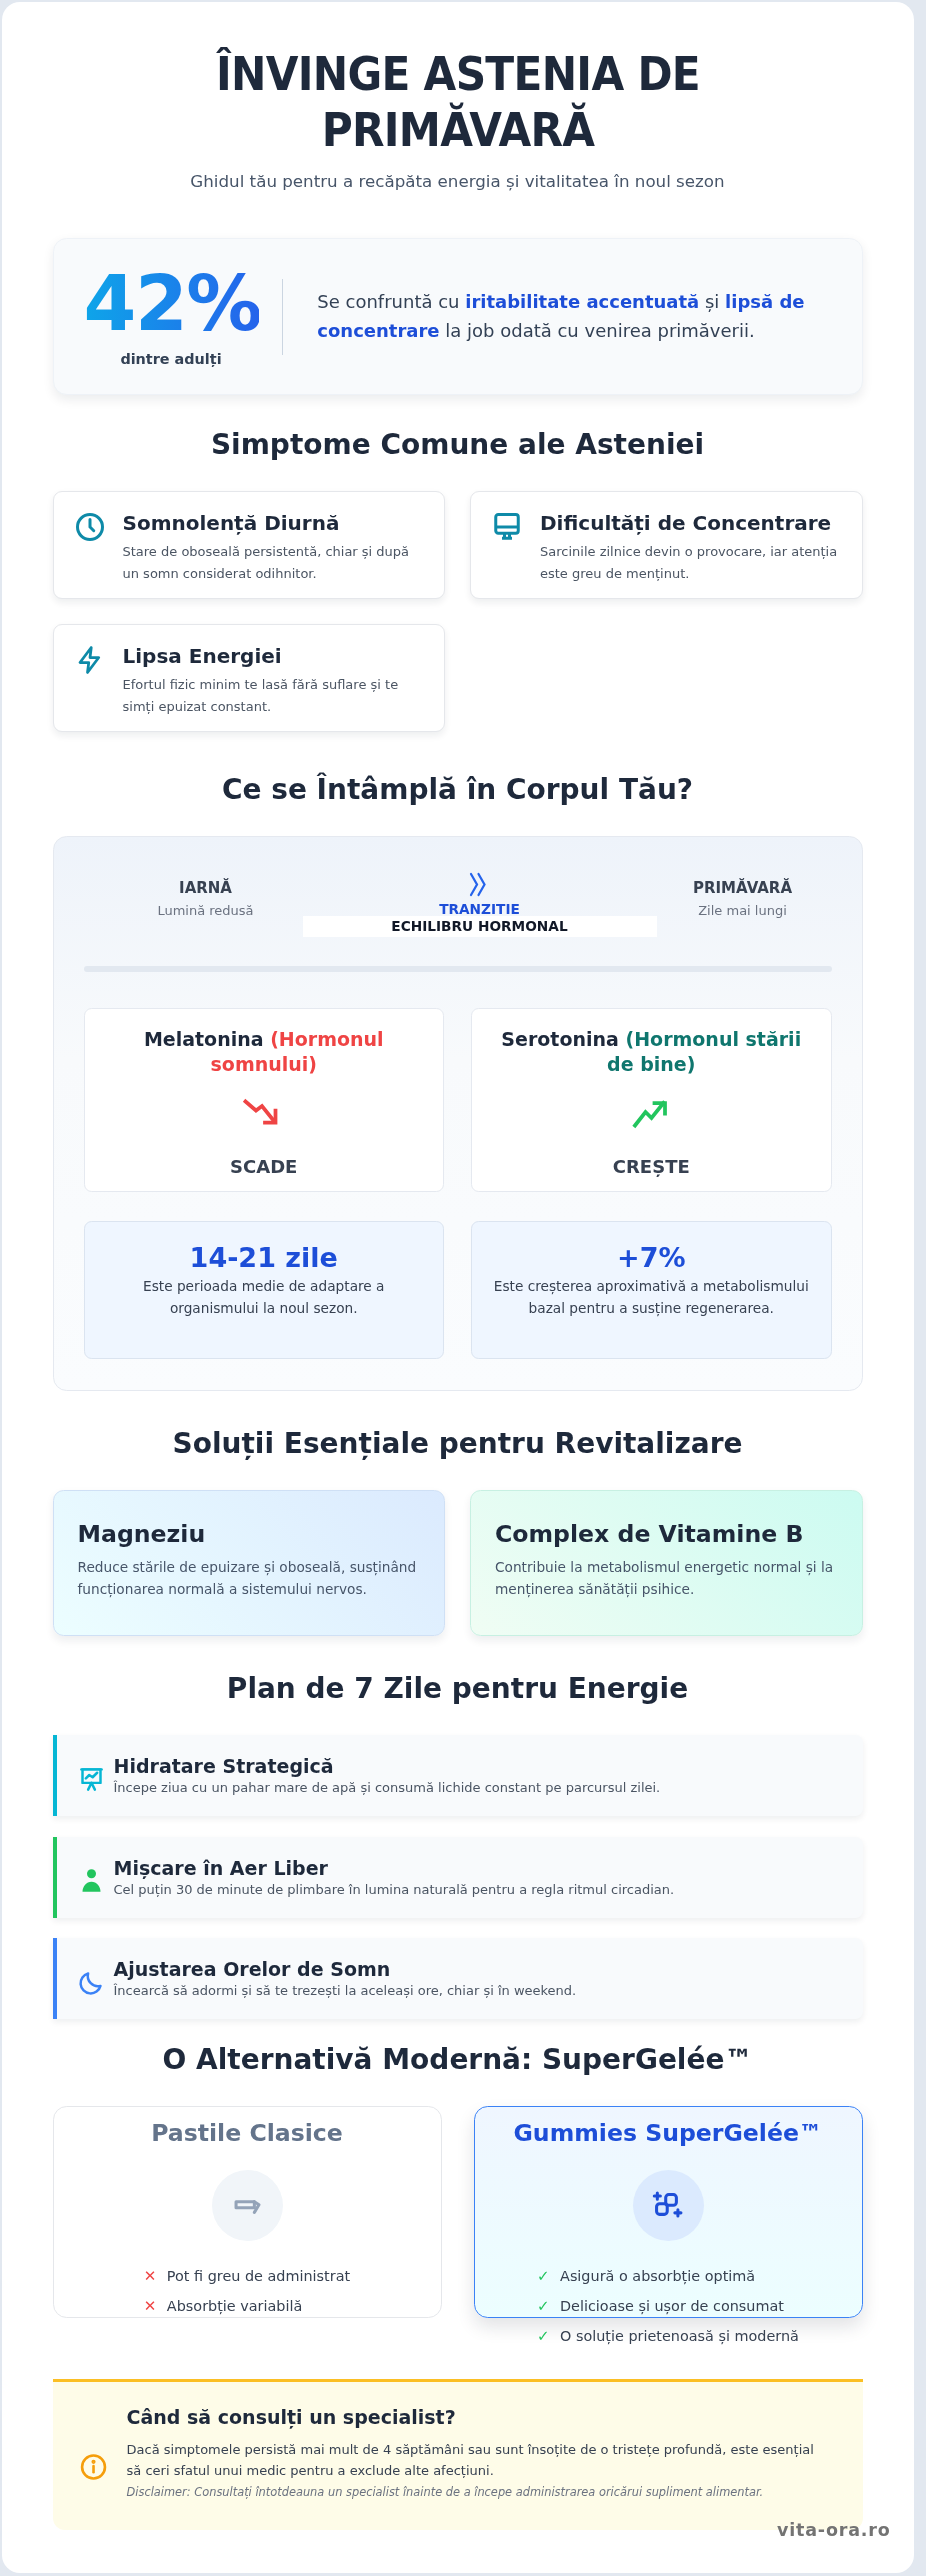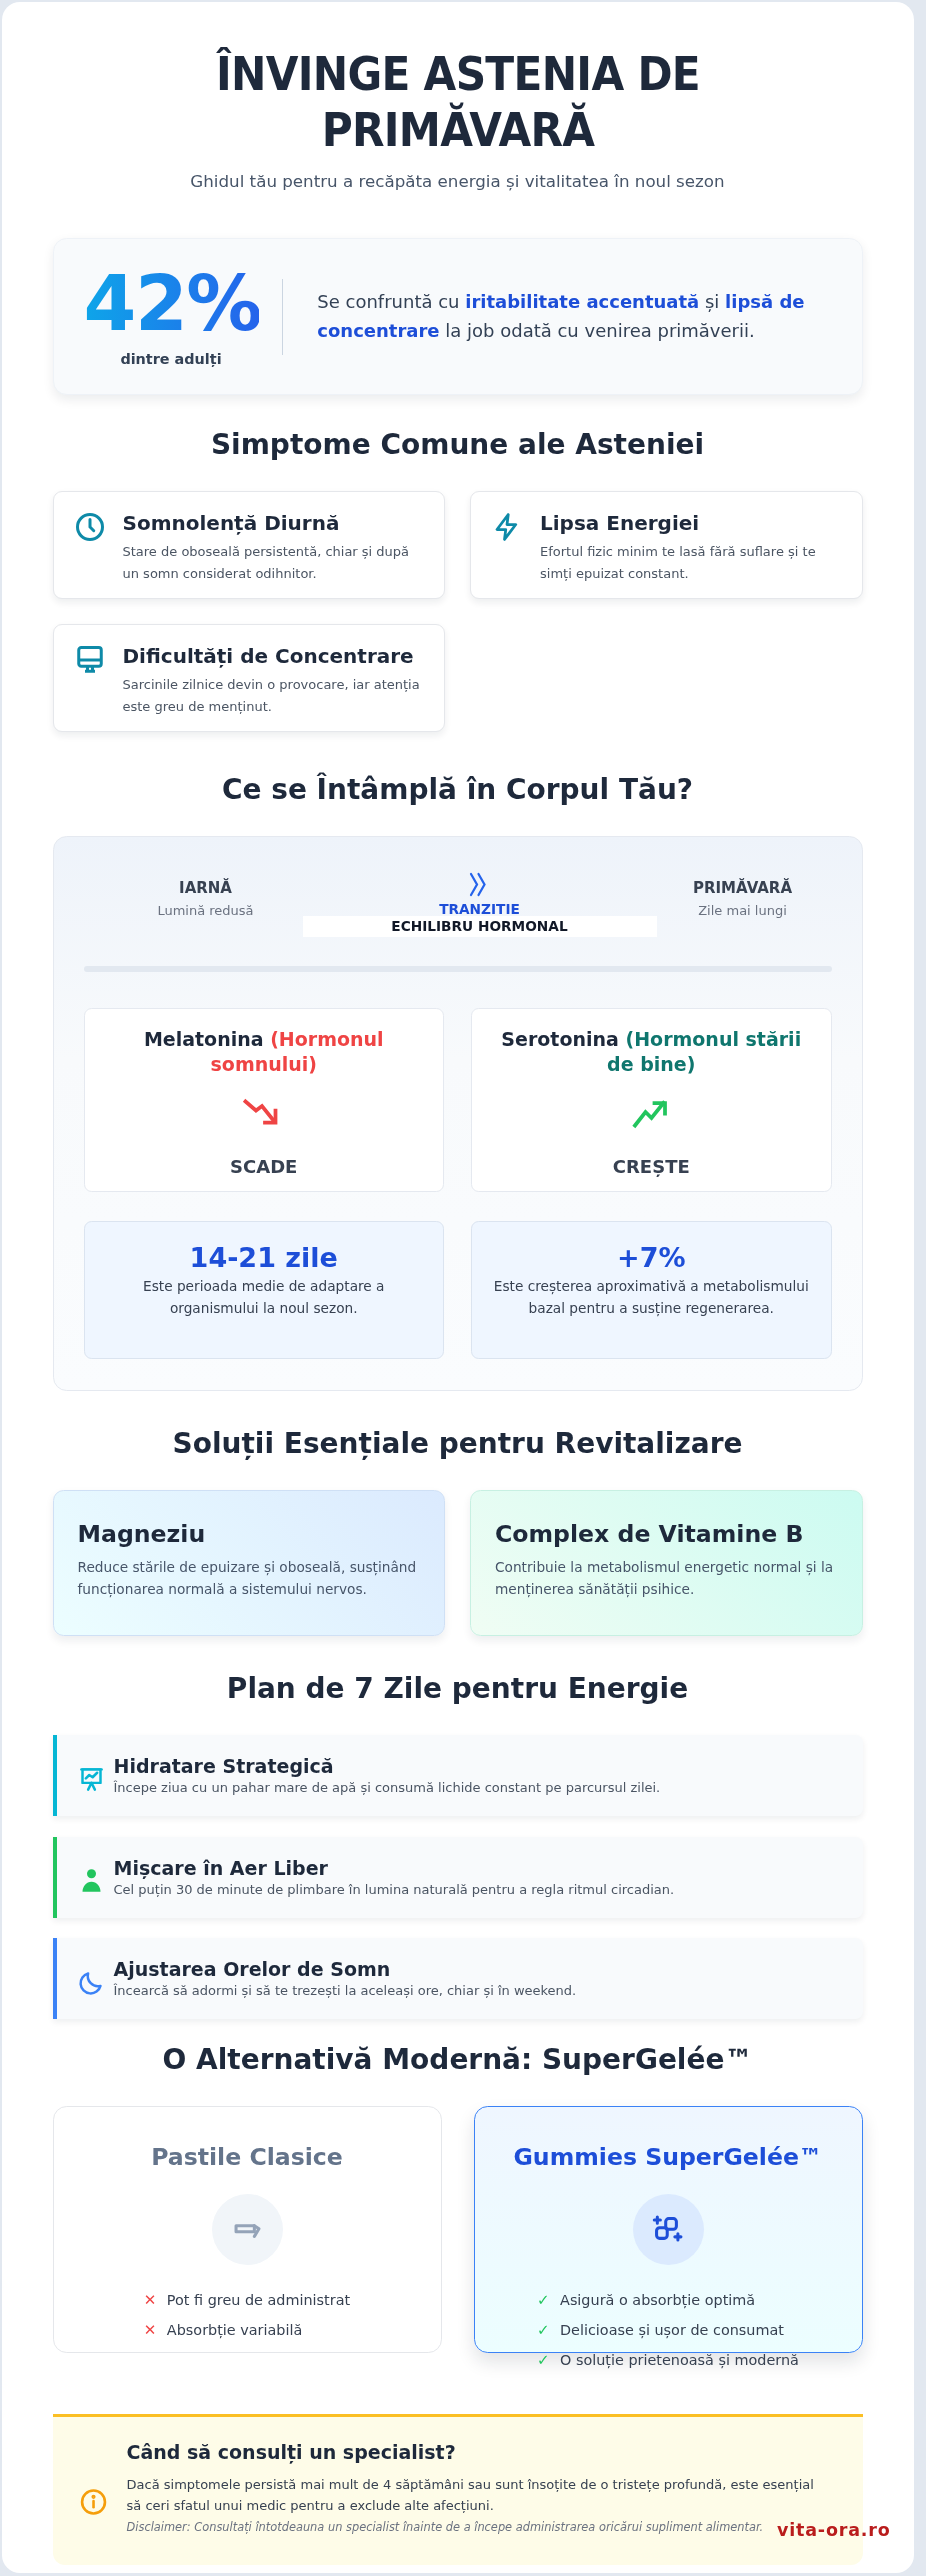--- a/index.html
+++ b/index.html
@@ -117,21 +117,21 @@
     box-shadow: 0 3px 6px rgba(15,23,42,0.07); display: flex;
     align-items: flex-start; padding: 20px 0 0 21px; margin-bottom: 20.5px;
   }
   .plan-icon { width: 27px; height: 27px; margin-right: 9px; margin-top: 10.6px; }
   .plan-title { font-size: 19px; font-weight: 700; color: #1e293b; }
   .plan-desc { font-size: 13px; color: #4b5563; margin-top: 3px; }
 
   .s-alt { margin-top: 24px; }
   .alt-grid { margin-top: 30px; column-gap: 32px; }
   .alt-card {
-    height: 247px; border-radius: 13.7px; text-align: center; padding-top: 36px;
+    height: 212px; border-radius: 13.7px; text-align: center; padding-top: 12px;
   }
   .alt-classic { background: #fff; border: 0.8px solid #e5e7eb; }
   .alt-modern {
     background: linear-gradient(180deg, #eff6ff 0%, #ecfeff 100%);
     border: 1.5px solid #3b82f6; box-shadow: 0 9px 18px rgba(15,23,42,0.12);
   }
   .alt-title { font-size: 23.6px; font-weight: 700; }
   .alt-classic .alt-title { color: #64748b; }
   .alt-modern .alt-title { color: #1d4ed8; }
   .alt-circle {
@@ -150,21 +150,21 @@
     margin-top: 61px; height: 151px; background: #fefce8;
     border-top: 3.8px solid #fbbf24; border-radius: 0 0 12px 12px;
     display: flex; padding: 24px 0 0 27px; position: relative;
   }
   .warn-icon { width: 40px; height: 40px; margin-top: 41px; margin-right: 20px; }
   .warn-title { font-size: 19px; font-weight: 700; color: #1e293b; }
   .warn-text { font-size: 13px; color: #374151; line-height: 1.65; margin-top: 10.6px; padding-right: 30px; }
   .warn-disclaimer { font-size: 11.4px; font-style: italic; color: #6b7280; margin-top: 3px; }
   .footer-brand {
     position: absolute; right: 23px; bottom: 33px;
-    font-size: 17.5px; font-weight: 700; color: #b91c1c; letter-spacing: 0.8px;
+    font-size: 17.5px; font-weight: 700; color: #737373; letter-spacing: 0.8px;
   }
 </style>
 </head>
 <body>
 
 <div class="page">
 
   <header class="hero">
     <h1>ÎNVINGE ASTENIA DE PRIMĂVARĂ</h1>
     <p class="sub">Ghidul tău pentru a recăpăta energia și vitalitatea în noul sezon</p>
@@ -186,37 +186,37 @@
         <svg class="sym-icon" viewBox="0 0 24 24" fill="none" stroke="currentColor" stroke-width="2.4" stroke-linecap="round">
             <circle cx="12" cy="12" r="10"></circle>
             <path d="M12 6v6l3 3"></path>
           </svg>
         <div>
           <div class="sym-title">Somnolență Diurnă</div>
           <div class="sym-desc">Stare de oboseală persistentă, chiar și după un somn considerat odihnitor.</div>
         </div>
       </div>
       <div class="sym-card">
-        <svg class="sym-icon" viewBox="0 0 24 24" fill="none" stroke="currentColor" stroke-width="2.2" stroke-linejoin="round">
-            <path d="M13 2L4 14h7l-1 8 9-12h-7l1-8z"></path>
-          </svg>
-        <div>
-          <div class="sym-title">Lipsa Energiei</div>
-          <div class="sym-desc">Efortul fizic minim te lasă fără suflare și te simți epuizat constant.</div>
-        </div>
-      </div>
-      <div class="sym-card">
         <svg class="sym-icon" viewBox="0 0 24 24" fill="none" stroke="currentColor" stroke-width="2.4" stroke-linejoin="round">
             <rect x="3" y="2" width="18" height="15" rx="2"></rect>
             <path d="M3 12h18"></path>
             <path d="M10 17v3M14 17v3M8 21h8"></path>
           </svg>
         <div>
           <div class="sym-title">Dificultăți de Concentrare</div>
           <div class="sym-desc">Sarcinile zilnice devin o provocare, iar atenția este greu de menținut.</div>
+        </div>
+      </div>
+      <div class="sym-card">
+        <svg class="sym-icon" viewBox="0 0 24 24" fill="none" stroke="currentColor" stroke-width="2.2" stroke-linejoin="round">
+            <path d="M13 2L4 14h7l-1 8 9-12h-7l1-8z"></path>
+          </svg>
+        <div>
+          <div class="sym-title">Lipsa Energiei</div>
+          <div class="sym-desc">Efortul fizic minim te lasă fără suflare și te simți epuizat constant.</div>
         </div>
       </div>
     </div>
   </section>
 
   <section class="s-body">
     <h2 class="section-title">Ce se Întâmplă în Corpul Tău?</h2>
     <div class="body-panel">
       <div class="timeline">
         <div class="tl-item tl-left">

